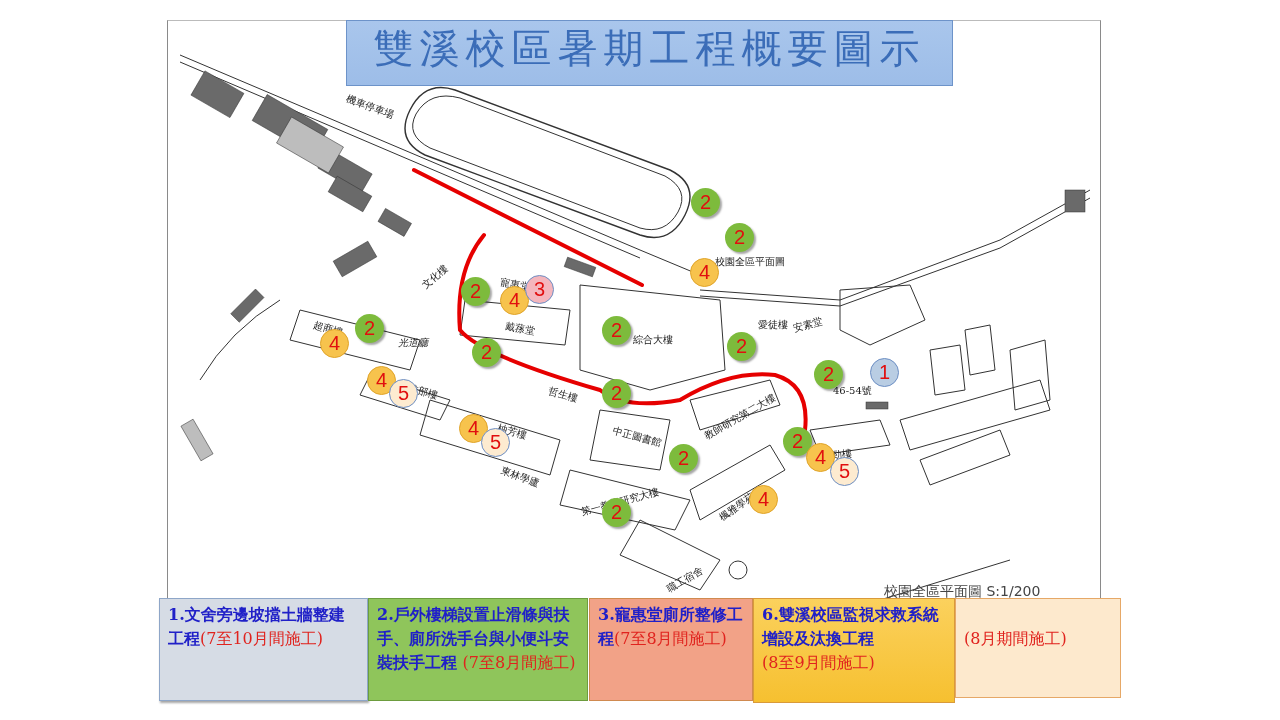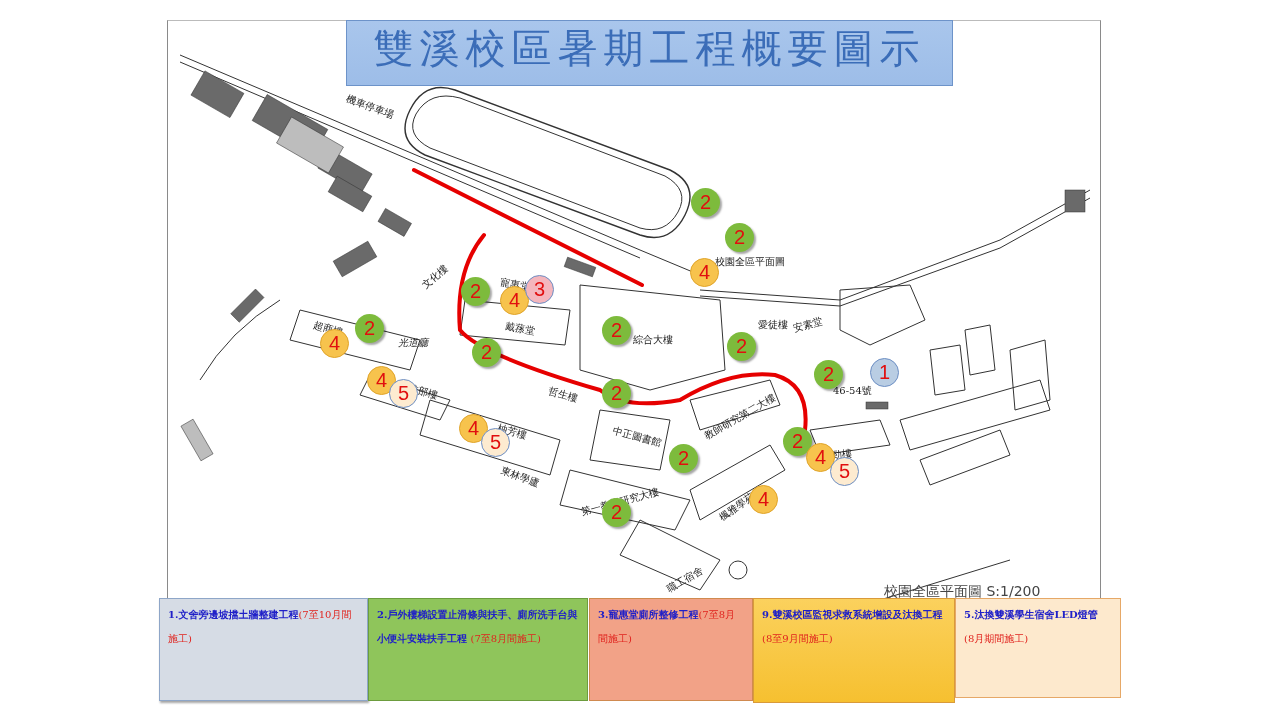--- a/index.html
+++ b/index.html
@@ -9,21 +9,21 @@
   .title-box { position:absolute; left:346px; top:20px; width:607px; height:66px; background:linear-gradient(#a9c6ec,#9dbde8); border:1px solid #6d93c9; box-sizing:border-box; display:flex; justify-content:center; }
   .title-text { color:#3b6db8; font-size:40px; letter-spacing:6px; font-family:"DejaVu Serif", serif; }
   .marker { position:absolute; width:29px; height:29px; border-radius:50%; display:flex; align-items:center; justify-content:center; font-family:"Liberation Sans", sans-serif; font-size:20px; color:#e10f0f; box-sizing:border-box; }
   .m-2 { background:#7dbb3c; box-shadow:2px 2px 2px rgba(0,0,0,0.35); }
   .m-4 { background:#f7c34d; border:1px solid #e0a42a; }
   .m-5 { background:#fdebd0; border:1px solid #6d8fc4; }
   .m-3 { background:#f4b6bd; border:1px solid #6d8fc4; }
   .m-1 { background:#b9cde3; border:1px solid #6d8fc4; }
   .map-label { position:absolute; font-size:10px; color:#222; white-space:nowrap; font-family:"DejaVu Serif", serif; }
   .scale-label { position:absolute; left:884px; top:583px; font-size:14px; color:#444; font-family:"DejaVu Sans", sans-serif; }
-  .legend { position:absolute; top:598px; box-sizing:border-box; padding:4px 8px; font-size:10px; line-height:24px; font-weight:bold; color:#2020c8; }
+  .legend { position:absolute; top:598px; box-sizing:border-box; padding:4px 8px; font-size:16px; line-height:24px; font-weight:bold; color:#2020c8; }
   .legend .sched { color:#e0231e; font-weight:normal; }
   .lg-1 { left:159px; width:209px; height:103px; background:#d6dce5; border:1px solid #8ea6c8; box-shadow:1px 2px 2px rgba(0,0,0,0.35); }
   .lg-2 { left:368px; width:220px; height:103px; background:#8fc55b; border:1px solid #6c9c3e; }
   .lg-3 { left:589px; width:164px; height:103px; background:#f2a287; border:1px solid #d08a50; }
   .lg-4 { left:753px; width:202px; height:105px; background:linear-gradient(#fbd15d,#f6c030); border:1px solid #d99a3a; }
   .lg-5 { left:955px; width:166px; height:100px; background:#fde9cd; border:1px solid #e6a867; }
 </style>
 </head>
 <body>
 
@@ -144,17 +144,17 @@
 <div class="legend lg-1">
   <span>1.文舍旁邊坡擋土牆整建工程</span><span class="sched">(7至10月間施工)</span>
 </div>
 <div class="legend lg-2">
   <span>2.戶外樓梯設置止滑條與扶手、廁所洗手台與小便斗安裝扶手工程 </span><span class="sched">(7至8月間施工)</span>
 </div>
 <div class="legend lg-3">
   <span>3.寵惠堂廁所整修工程</span><span class="sched">(7至8月間施工)</span>
 </div>
 <div class="legend lg-4">
-  <span>9.雙溪校區監視求救系統增設及汰換工程</span><br><span class="sched">(8至9月間施工)</span>
+  <span>6.雙溪校區監視求救系統增設及汰換工程</span><br><span class="sched">(8至9月間施工)</span>
 </div>
 <div class="legend lg-5">
-  <span>5.汰換雙溪學生宿舍LED燈管</span><br><span class="sched">(8月期間施工)</span>
+  <br><span class="sched">(8月期間施工)</span>
 </div>
 
 </body></html>

